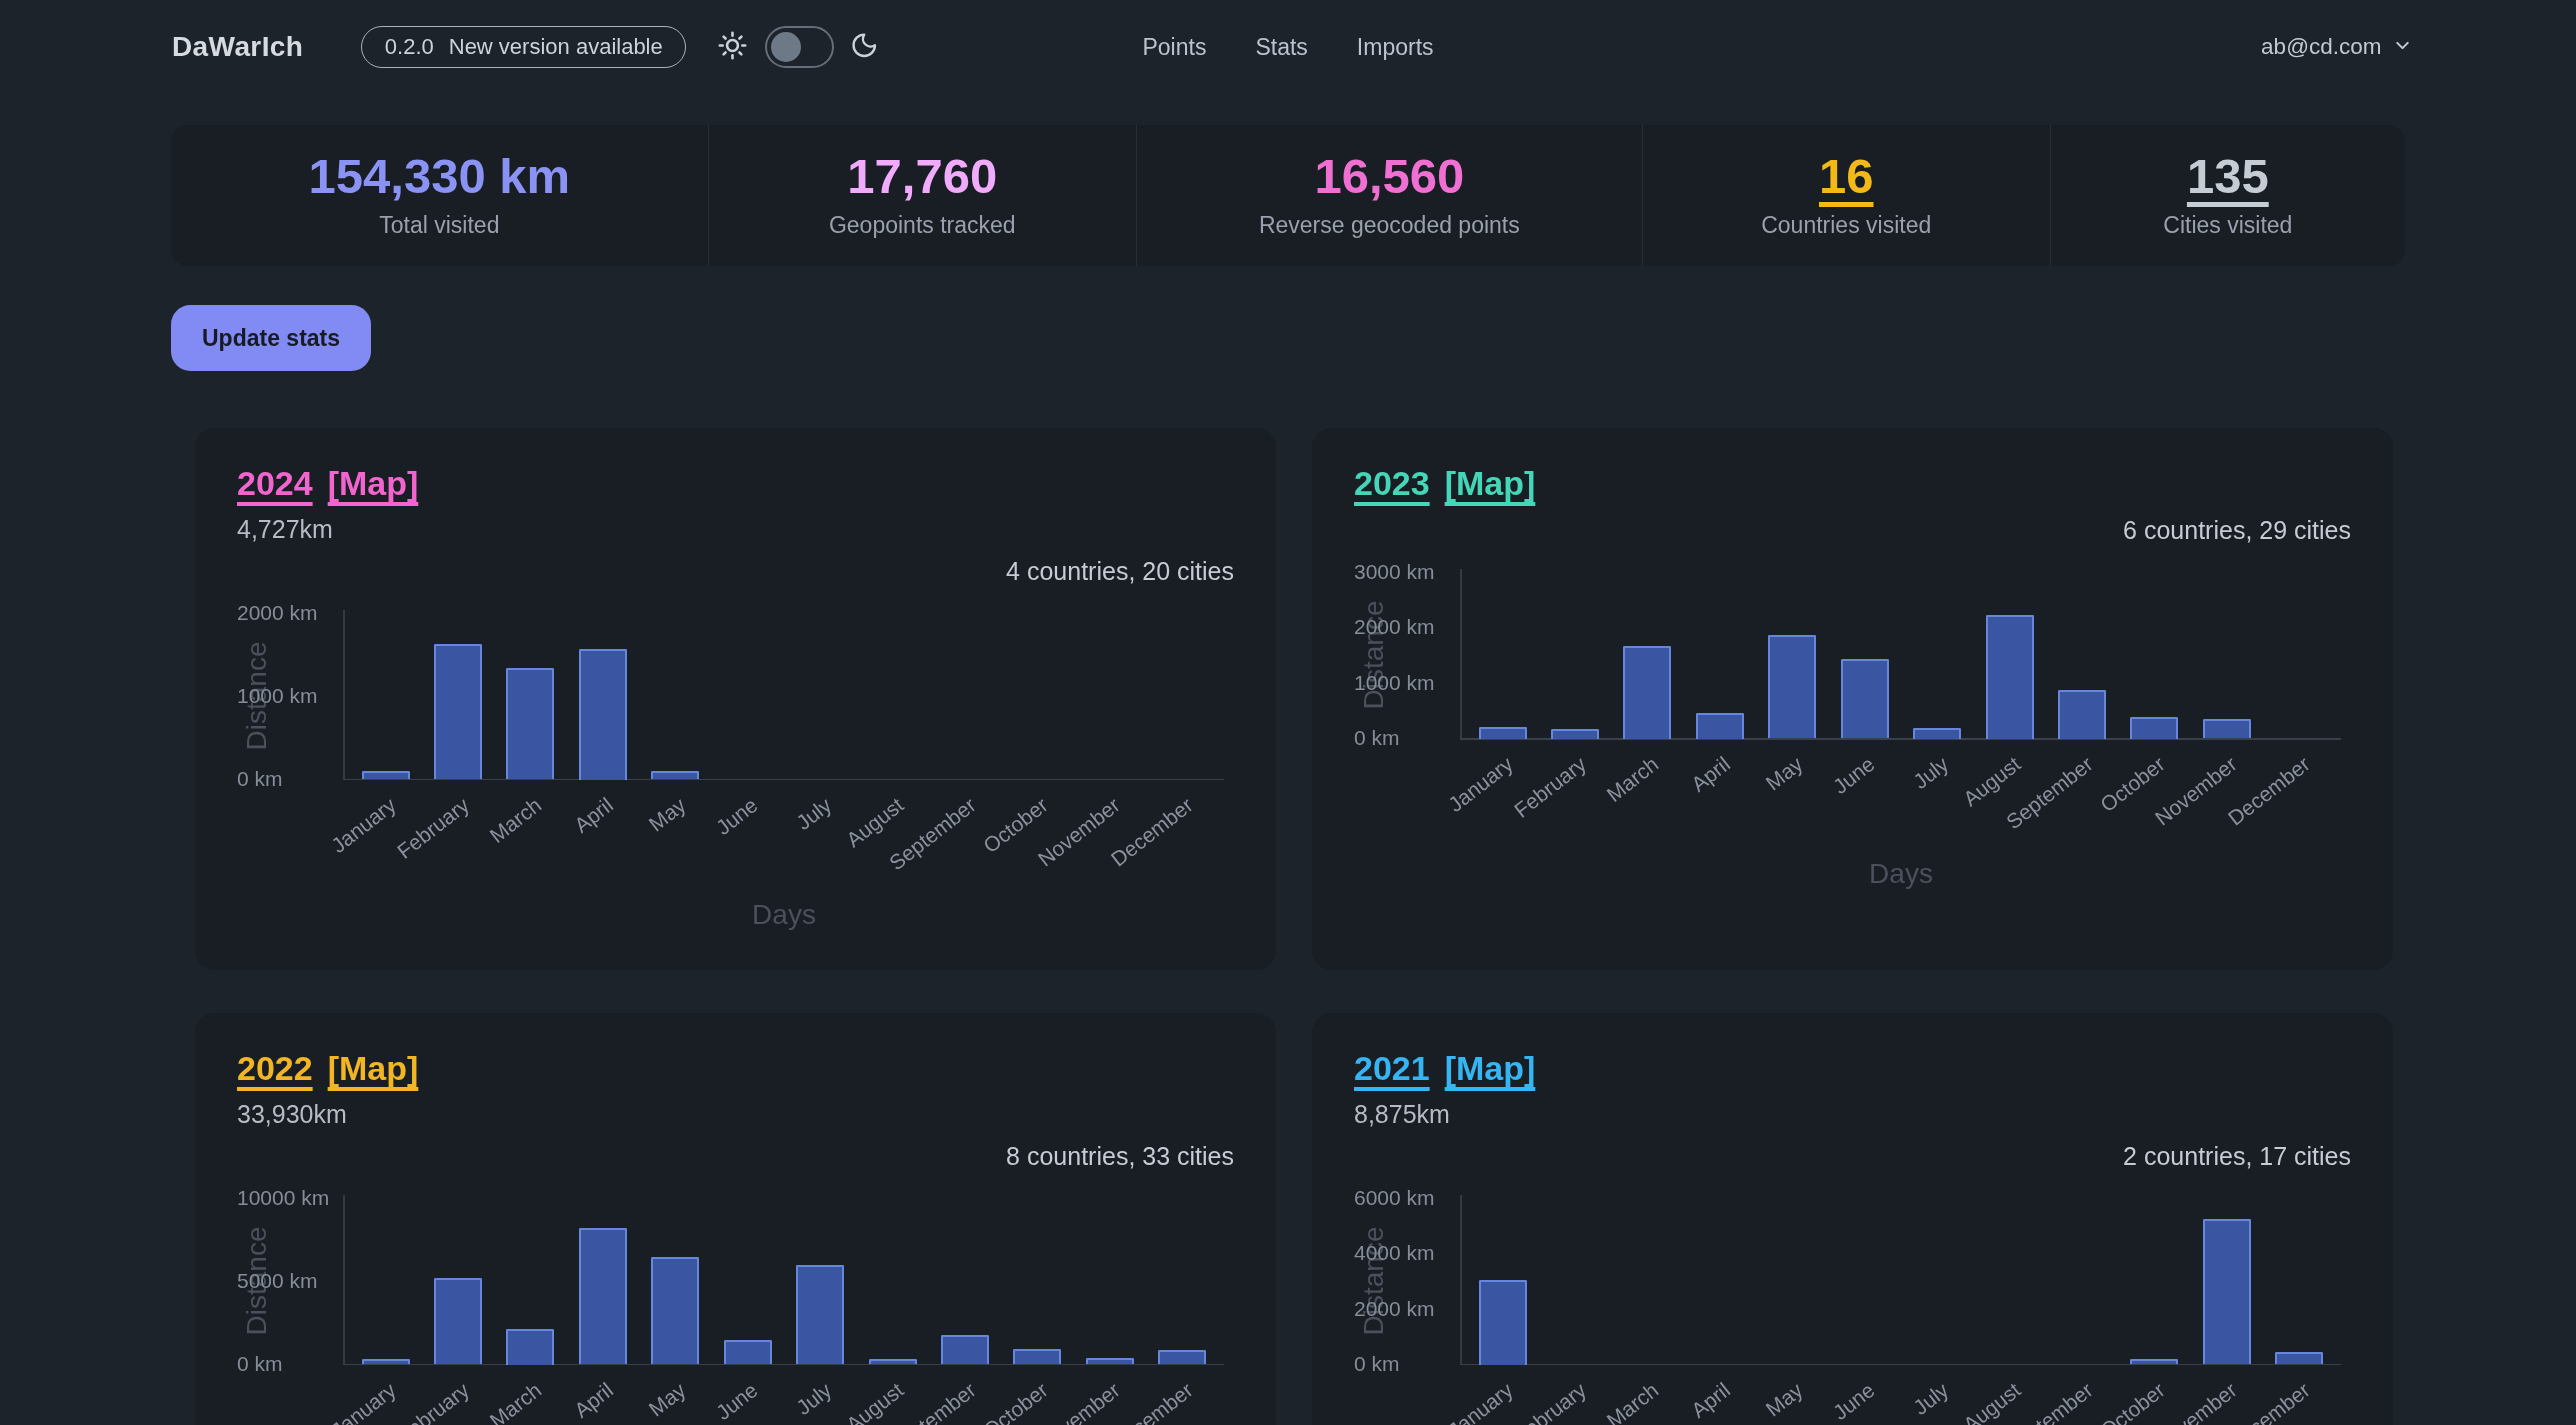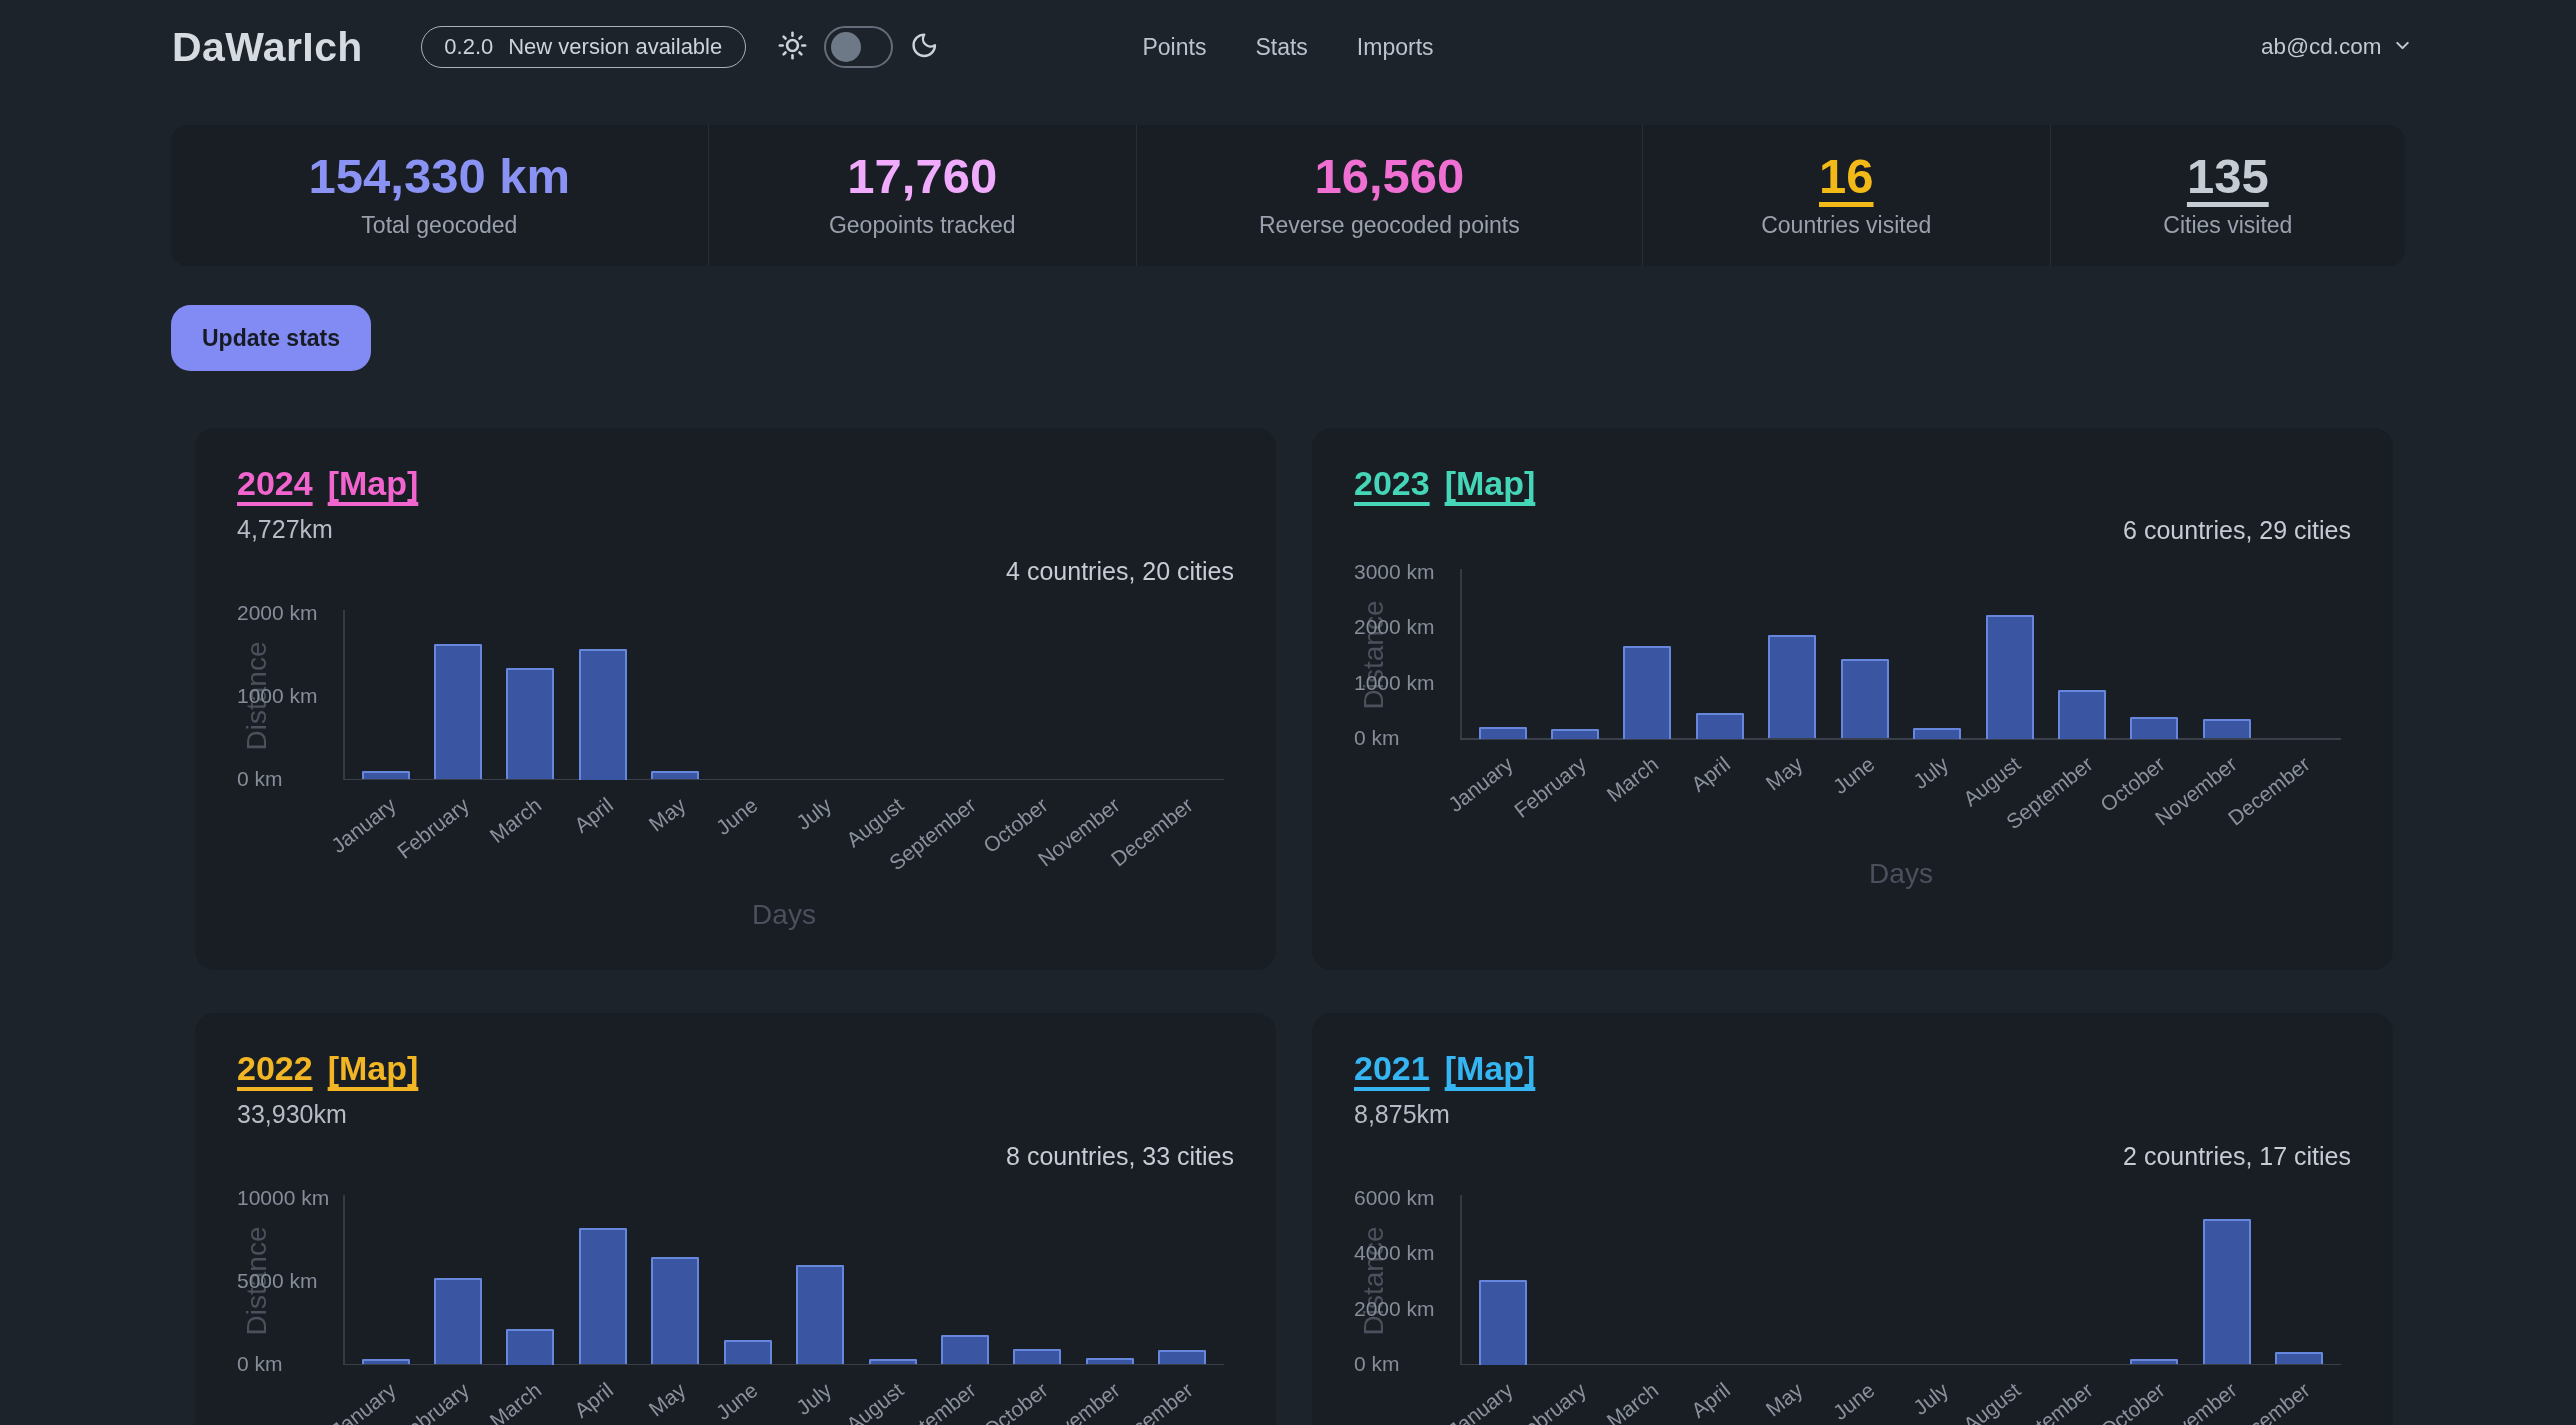--- a/index.html
+++ b/index.html
@@ -13,21 +13,21 @@
   }
 
   
   .header {
     height: 94px;
     display: flex;
     align-items: center;
     padding: 0 163px 0 172px;
     position: relative;
   }
-  .logo { font-size: 41px; font-weight: 700; color: #d6dae1; letter-spacing: 0.4px; }
+  .logo { font-size: 28px; font-weight: 700; color: #d6dae1; letter-spacing: 0.4px; }
   .version-badge {
     margin-left: 58px;
     display: inline-flex;
     align-items: center;
     gap: 15px;
     border: 1.5px solid #aab1bb;
     border-radius: 749px;
     padding: 6.7px 22.5px;
     font-size: 22px;
     color: #ced3da;
@@ -193,21 +193,21 @@
       <svg width="21" height="21" viewBox="0 0 24 24" fill="none" stroke="#c3cad4" stroke-width="2.4" stroke-linecap="round" stroke-linejoin="round">
         <polyline points="6 9 12 15 18 9"></polyline>
       </svg>
     </span>
   </div>
 </div>
 
 <div class="stats">
   <div class="stat">
     <div class="stat-value" style="color: rgb(138, 146, 243);">154,330 km</div>
-    <div class="stat-label">Total geocoded</div>
+    <div class="stat-label">Total visited</div>
   </div>
   <div class="stat">
     <div class="stat-value" style="color: #f0abfc;">17,760</div>
     <div class="stat-label">Geopoints tracked</div>
   </div>
   <div class="stat">
     <div class="stat-value" style="color: rgb(239, 111, 211);">16,560</div>
     <div class="stat-label">Reverse geocoded points</div>
   </div>
   <div class="stat">

